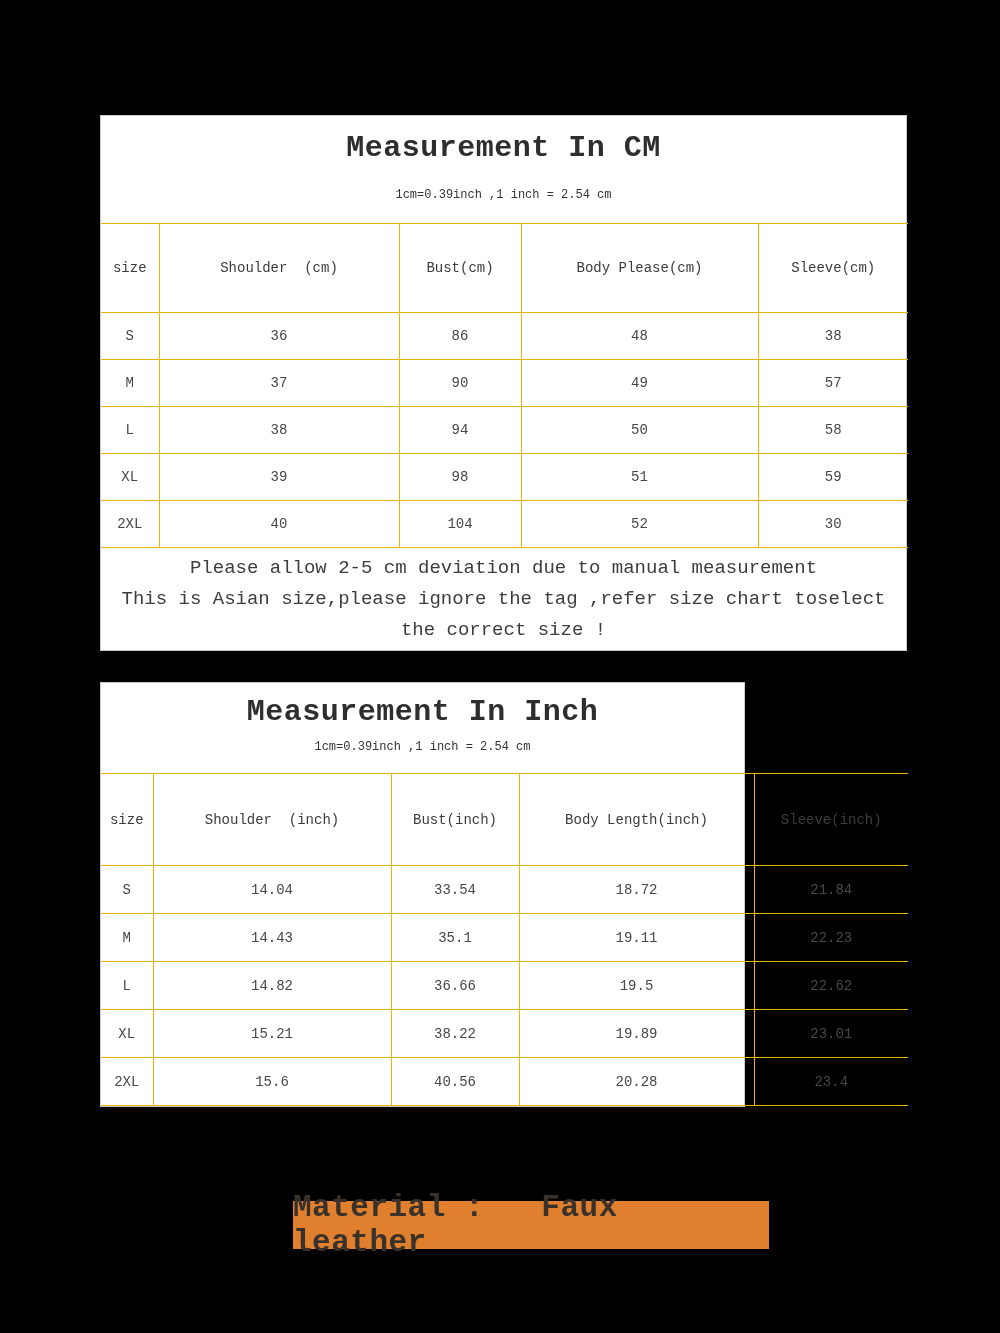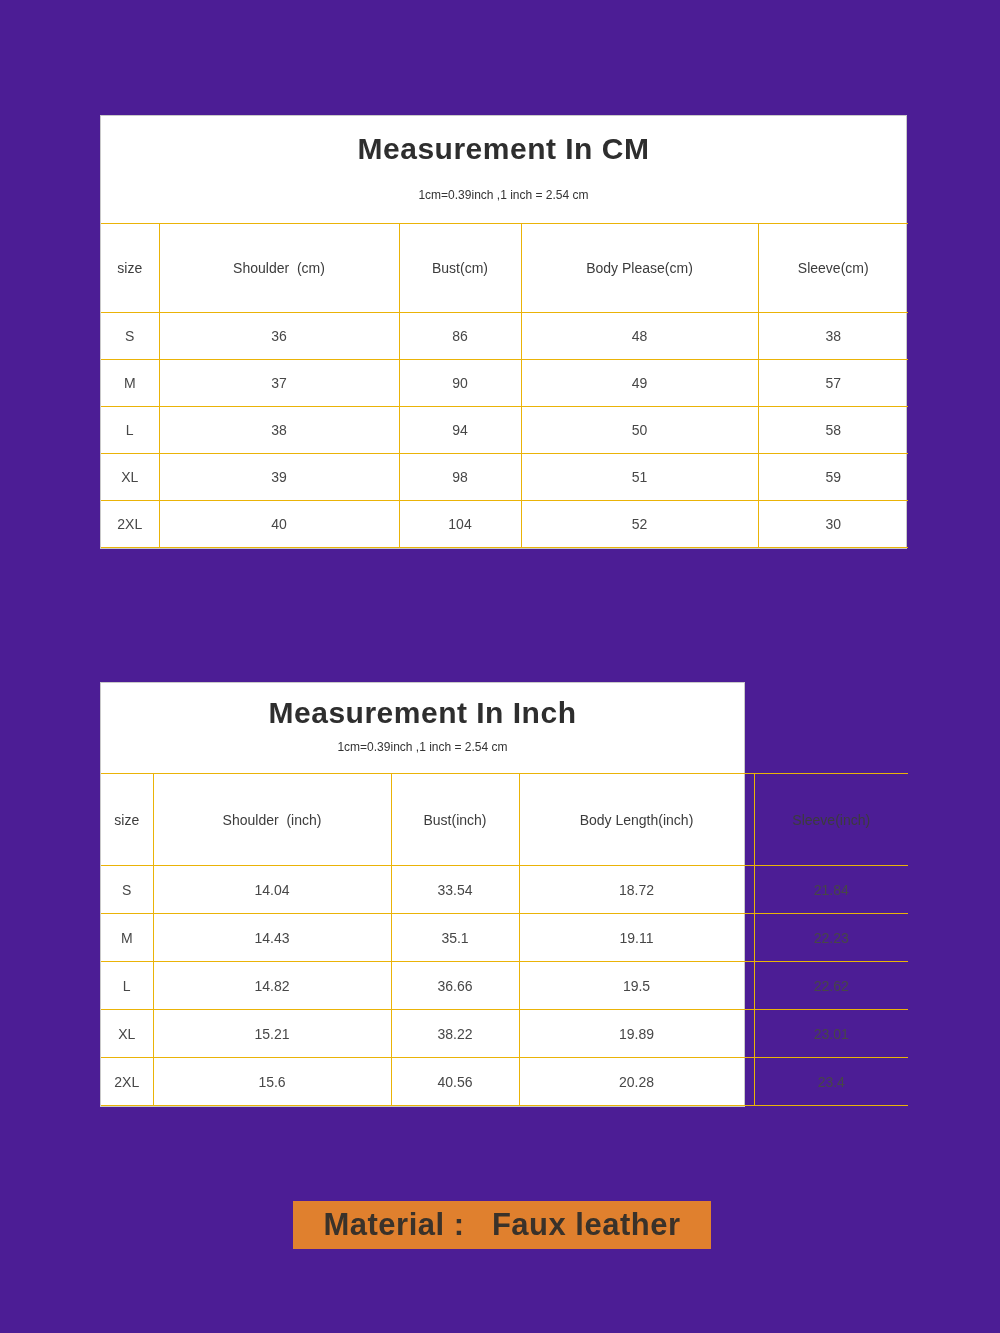--- a/index.html
+++ b/index.html
@@ -5,22 +5,23 @@
   * { margin: 0; padding: 0; box-sizing: border-box; }
   html, body { background: #ffffff; }
   body {
     font-family: "Liberation Sans", sans-serif;
     color: #3f3f3f;
   }
   .canvas {
     position: relative;
     width: 1000px;
     height: 1333px;
-    background: #4c1d95;
+    background: #000000;
     overflow: hidden;
+    font-family: Liberation Mono, monospace;
   }
 
   
   .panel {
     position: absolute;
     border: 1px solid #c9c9c9;
     background: #ffffff;
   }
   .panel-cm   { left: 100px; top: 115px; width: 807px; }
   .panel-inch { left: 100px; top: 682px; width: 645px; }
@@ -83,21 +84,21 @@
     line-height: 31px;
     color: #3d3d3d;
     white-space: pre-wrap;
   }
 
   
   .material-bar {
     position: absolute;
     left: 293px;
     top: 1201px;
-    width: 418px;
+    width: 476px;
     height: 48px;
     background: #e0802e;
     display: flex;
     align-items: center;
     justify-content: center;
   }
   .material-label {
     font-size: 31px;
     font-weight: bold;
     color: #3a322a;
@@ -163,20 +164,24 @@
         </tr>
         <tr>
           <td>2XL</td>
           <td>40</td>
           <td>104</td>
           <td>52</td>
           <td>30</td>
         </tr>
       </tbody>
     </table>
+    <div class="panel-notes">
+      <div class="note-line">Please allow 2-5 cm deviation due to manual measurement</div>
+      <div class="note-line">This is Asian size,please ignore the tag ,refer size chart toselect the correct size !</div>
+    </div>
   </section>
 
   <section class="panel panel-inch">
     <div class="panel-head">
       <div class="panel-title">Measurement In Inch</div>
       <div class="panel-subtitle">1cm=0.39inch ,1 inch = 2.54 cm</div>
     </div>
     <table class="sizetable">
       <colgroup>
         <col style="width:52px">

